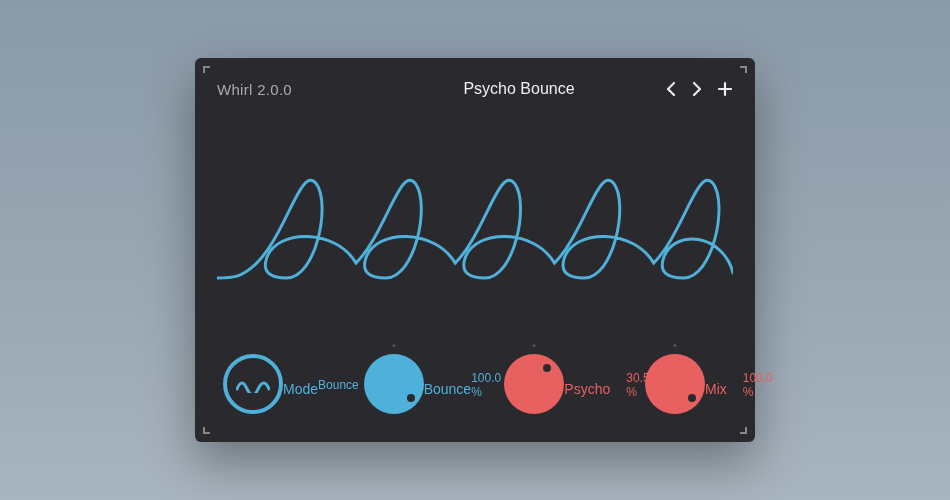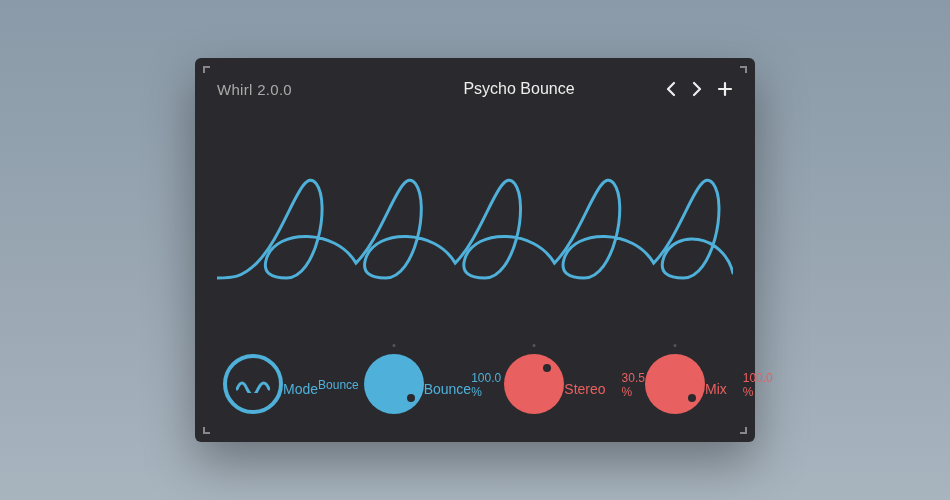--- a/index.html
+++ b/index.html
@@ -230,21 +230,21 @@
       <div class="knob-value blue">100.0 %</div>
     </div>
 
     <div class="knob-col">
       <div class="knob-wrap">
         <div class="tick"></div>
         <div class="knob red">
           <div class="dot" style="top:10px; right:13px;"></div>
         </div>
       </div>
-      <div class="knob-label red">Stereo</div>
+      <div class="knob-label red">Psycho</div>
       <div class="knob-value red">30.5 %</div>
     </div>
 
     <div class="knob-col">
       <div class="knob-wrap">
         <div class="tick"></div>
         <div class="knob red">
           <div class="dot" style="bottom:12px; right:9px;"></div>
         </div>
       </div>

